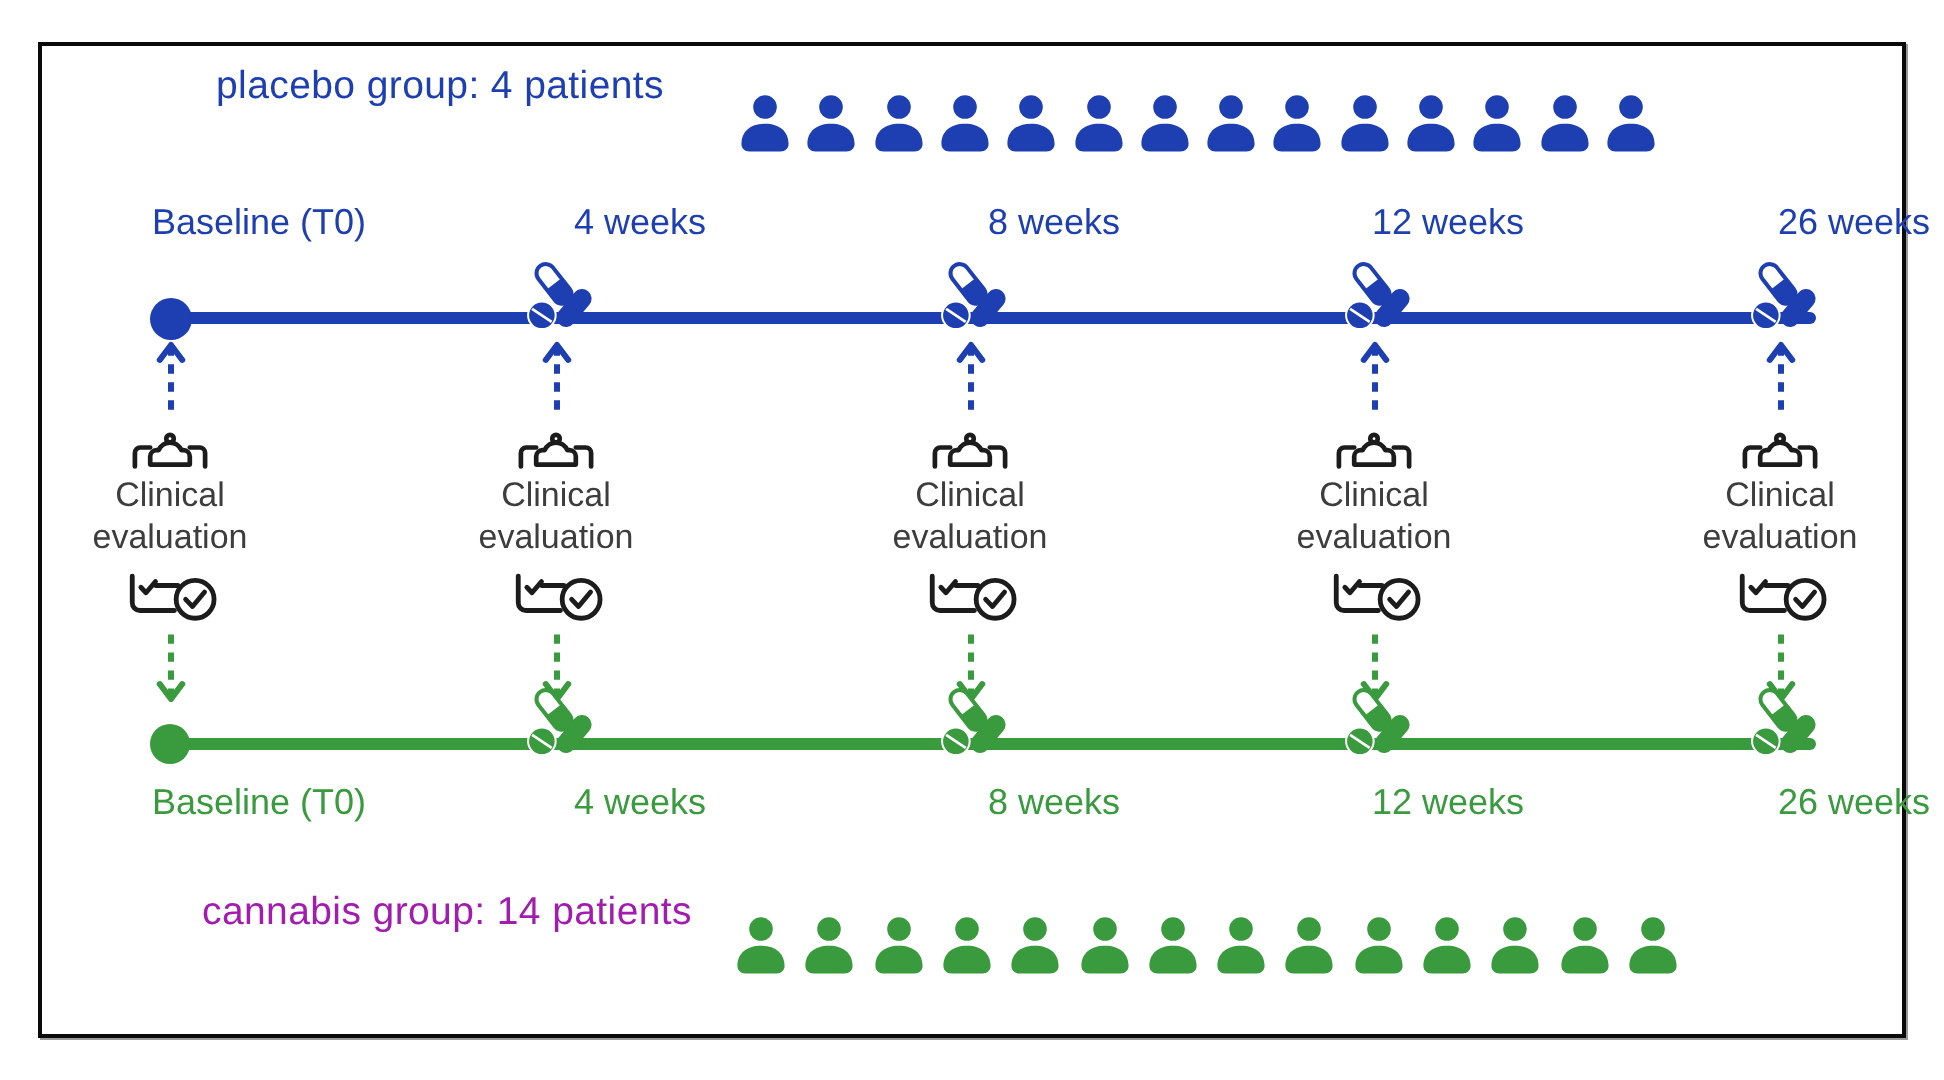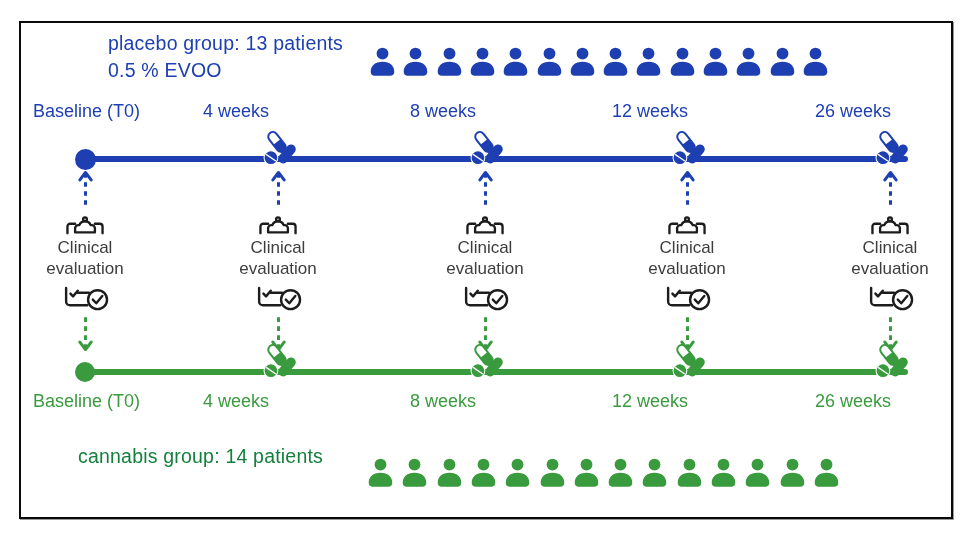--- a/index.html
+++ b/index.html
@@ -5,39 +5,38 @@
   html,body { margin:0; padding:0; background:#ffffff; }
   .canvas {
     position:relative; width:972px; height:540px; background:#ffffff;
     font-family:"Liberation Sans", sans-serif; overflow:hidden;
   }
   .frame {
     position:absolute; left:19px; top:21px; width:930px; height:494px;
     border:2px solid #0a0a0a; box-shadow:1px 1px 0 #9a9a9a;
   }
   .group-label { position:absolute; font-size:19.5px; line-height:27px; font-weight:500; letter-spacing:.2px; }
-  .tick-label { position:absolute; width:150px; text-align:left; font-size:18px; font-weight:500; white-space:nowrap; }
+  .tick-label { position:absolute; width:150px; text-align:right; font-size:18px; font-weight:500; white-space:nowrap; }
   .timeline-line { position:absolute; border-radius:3px; }
   .dot { position:absolute; border-radius:50%; }
   .marker { position:absolute; }
   .person { position:absolute; }
   .eval-col { position:absolute; display:flex; flex-direction:column; align-items:center; width:130px; }
   .eval-text { font-size:17px; line-height:21px; color:#3d3d3d; text-align:center; margin-top:2px; }
   .eval-col svg { display:block; }
   .gap2 { margin-top:2px; } .gap3 { margin-top:3px; }
 </style>
 </head>
 <body>
 
 <div class="canvas">
   <div class="frame"></div>
 
   <div class="group-label" id="placebo-label" style="left: 108px; top: 30px; color: rgb(30, 63, 178);">
-    <div>placebo group: 13 patients</div>
-    <div>0.5 % EVOO</div>
+    <div>placebo group: 4 patients</div>
   </div>
 
   <div id="placebo-persons">
       <span class="person" style="left:368px; top:46px;"><svg viewBox="0 0 30 34" width="29" height="34">
   <circle cx="15" cy="7.2" r="6.1" fill="#1e3fb2"></circle>
   <path d="M15,15.8 c-7.6,0 -12.2,4.1 -12.2,10.4 c0,2.4 1.7,4 4.2,4 h16 c2.5,0 4.2,-1.6 4.2,-4 c0,-6.3 -4.6,-10.4 -12.2,-10.4 z" fill="#1e3fb2"></path>
 </svg></span>
       <span class="person" style="left:401.3px; top:46px;"><svg viewBox="0 0 30 34" width="29" height="34">
   <circle cx="15" cy="7.2" r="6.1" fill="#1e3fb2"></circle>
   <path d="M15,15.8 c-7.6,0 -12.2,4.1 -12.2,10.4 c0,2.4 1.7,4 4.2,4 h16 c2.5,0 4.2,-1.6 4.2,-4 c0,-6.3 -4.6,-10.4 -12.2,-10.4 z" fill="#1e3fb2"></path>
@@ -406,16 +405,16 @@
       <span class="person" style="left:777.5999999999999px; top:457px;"><svg viewBox="0 0 30 34" width="29" height="34">
   <circle cx="15" cy="7.2" r="6.1" fill="#3a9a3e"></circle>
   <path d="M15,15.8 c-7.6,0 -12.2,4.1 -12.2,10.4 c0,2.4 1.7,4 4.2,4 h16 c2.5,0 4.2,-1.6 4.2,-4 c0,-6.3 -4.6,-10.4 -12.2,-10.4 z" fill="#3a9a3e"></path>
 </svg></span>
       <span class="person" style="left:811.9px; top:457px;"><svg viewBox="0 0 30 34" width="29" height="34">
   <circle cx="15" cy="7.2" r="6.1" fill="#3a9a3e"></circle>
   <path d="M15,15.8 c-7.6,0 -12.2,4.1 -12.2,10.4 c0,2.4 1.7,4 4.2,4 h16 c2.5,0 4.2,-1.6 4.2,-4 c0,-6.3 -4.6,-10.4 -12.2,-10.4 z" fill="#3a9a3e"></path>
 </svg></span>
     </div>
 
-  <div class="group-label" id="cannabis-label" style="left: 78px; top: 443px; color: #15803d;">
+  <div class="group-label" id="cannabis-label" style="left: 101px; top: 443px; color: #a21caf;">
     <div>cannabis group: 14 patients</div>
   </div>
 </div>
 
 </body></html>

